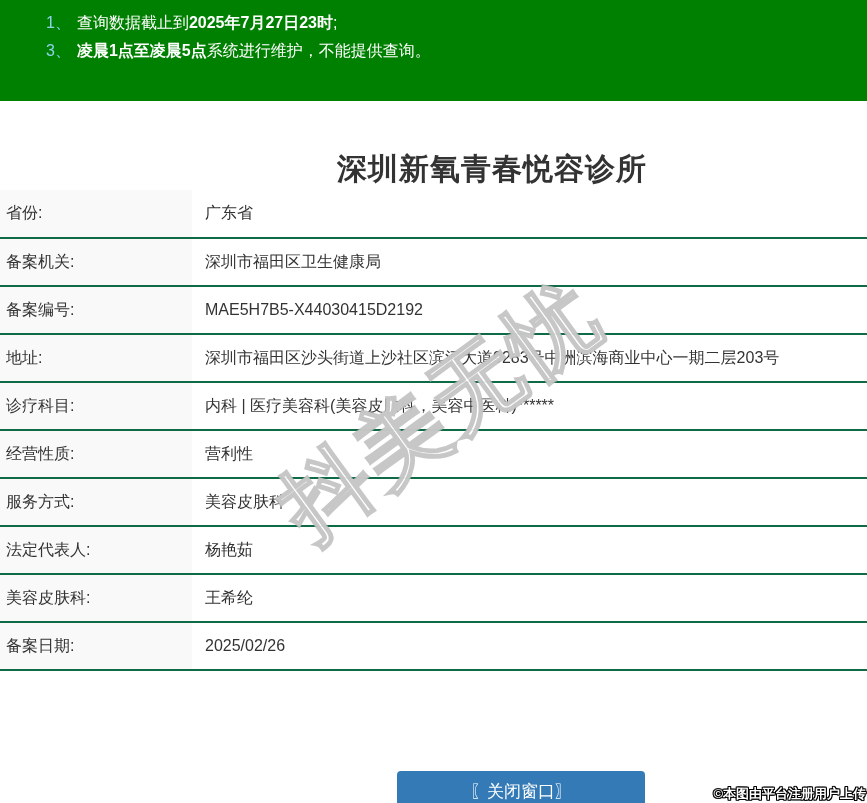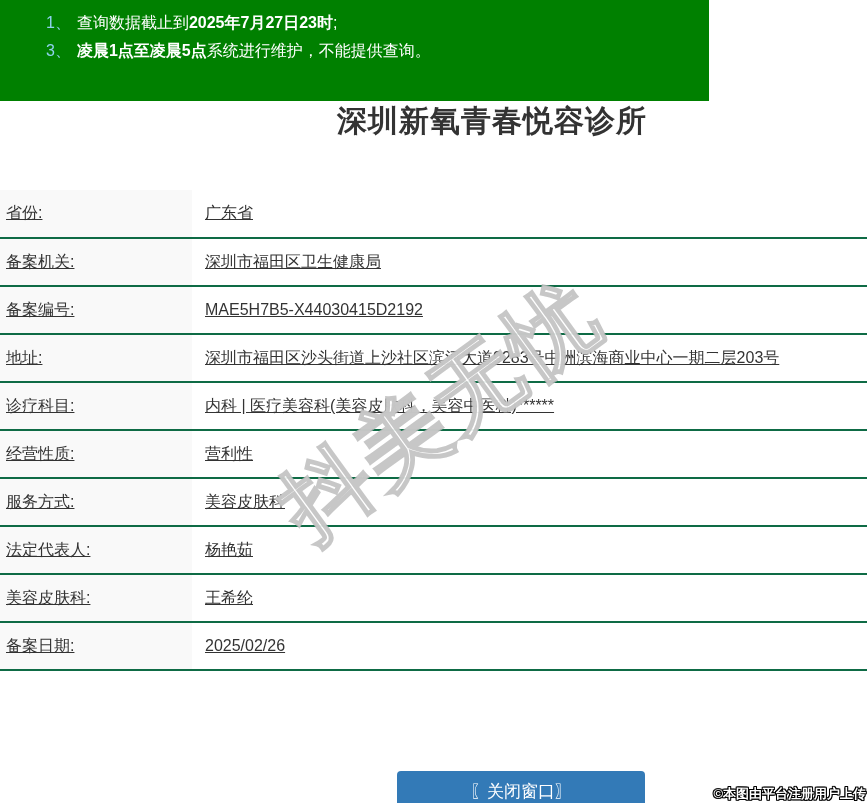--- a/index.html
+++ b/index.html
@@ -12,34 +12,34 @@
   }
   *{box-sizing:border-box;}
   html,body{margin:0;padding:0;}
   body{
     width:867px;height:803px;position:relative;overflow:hidden;
     background:#ffffff;color:var(--text);
     font-family:"Liberation Sans","DejaVu Sans",sans-serif;
   }
   
   .banner{
-    width:709px;height:101px;background:var(--banner-bg);
+    width:867px;height:101px;background:var(--banner-bg);
     padding:9px 10px 0 46px;color:#ffffff;font-size:16px;
   }
   .notice-line{line-height:28px;white-space:nowrap;}
   .notice-num{color:var(--banner-number);padding-right:6px;}
   .b{font-weight:bold;}
   
   .title-wrap{
-    height:89px;display:flex;align-items:flex-start;justify-content:center;
+    height:89px;display:flex;align-items:flex-end;justify-content:center;
     padding-left:117px;
   }
   .page-title{font-size:30px;font-weight:600;color:var(--text);letter-spacing:1px;}
   
-  table.info{width:867px;border-collapse:collapse;table-layout:fixed;text-decoration:underline;}
+  table.info{width:867px;border-collapse:collapse;table-layout:fixed;}
   table.info td{
     height:48px;font-size:16px;color:var(--text);
     border-bottom:2px solid var(--row-border);vertical-align:middle;
   }
   td.label{width:192px;background:var(--label-bg);padding-left:6px;}
   td.value{padding-left:13px;white-space:nowrap;overflow:hidden;}
   
   .watermark{
     position:absolute;left:257px;top:352px;z-index:3;
     font-size:88px;letter-spacing:4px;white-space:nowrap;font-weight:bold;

